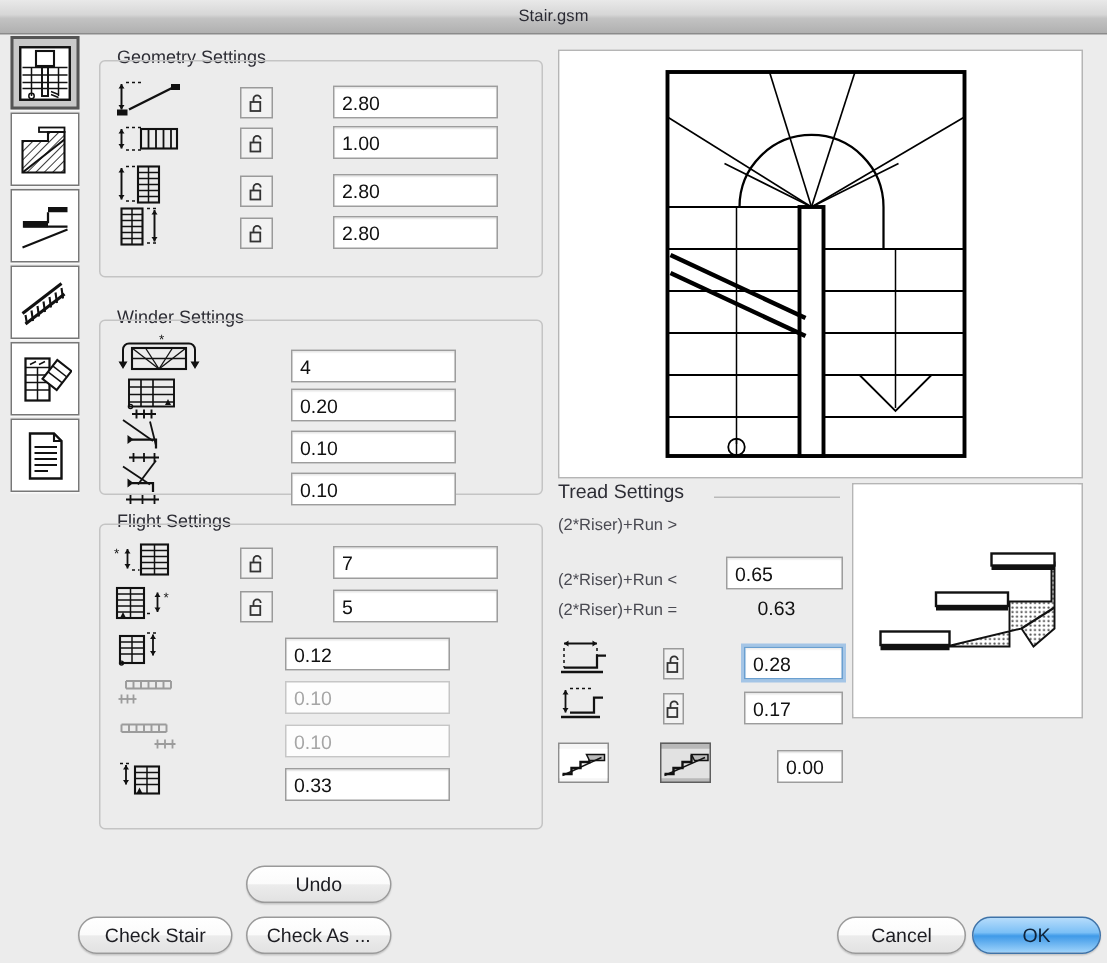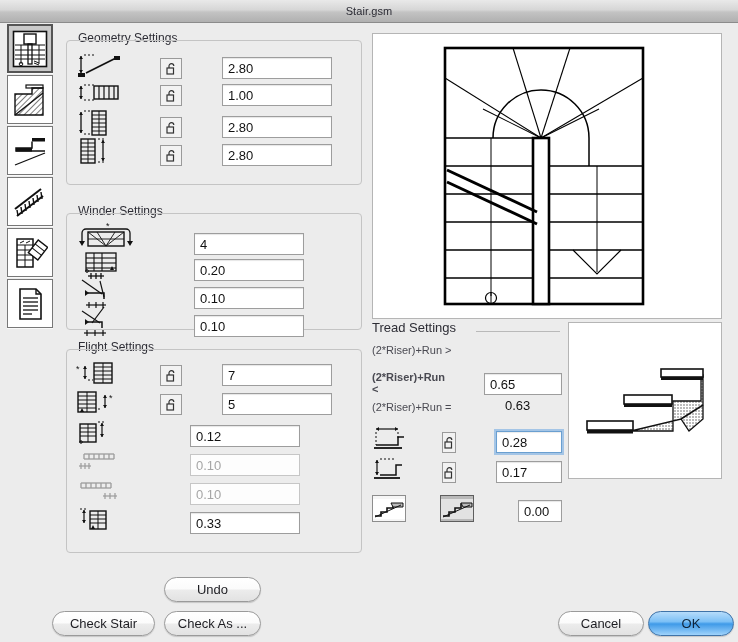--- a/index.html
+++ b/index.html
@@ -610,21 +610,21 @@
 
   <div class="tread-sec">
     <span class="tread-title">Tread Settings</span>
     <div class="tread-rule"></div>
 
     <div class="row" style="left:0;top:24px;width:190px;">
       <span class="tlabel" style="width:92px;">(2*Riser)+Run &gt;</span>
     </div>
 
     <div class="row" style="left:0;top:51px;width:190px;">
-      <span class="tlabel" style="width:92px;font-weight:bold;">(2*Riser)+Run &lt;</span>
+      <span class="tlabel" style="width:92px;">(2*Riser)+Run &lt;</span>
       <span class="field" style="width:88px;">0.65</span>
     </div>
 
     <div class="row" style="left:0;top:78px;width:190px;">
       <span class="tlabel" style="width:92px;">(2*Riser)+Run =</span>
       <span style="font-size:13px;color:#111;padding-left:9px;">0.63</span>
     </div>
 
     <div class="row" style="left:0;top:105px;width:190px;">
       <span class="icon-cell" style="width:40px;">

